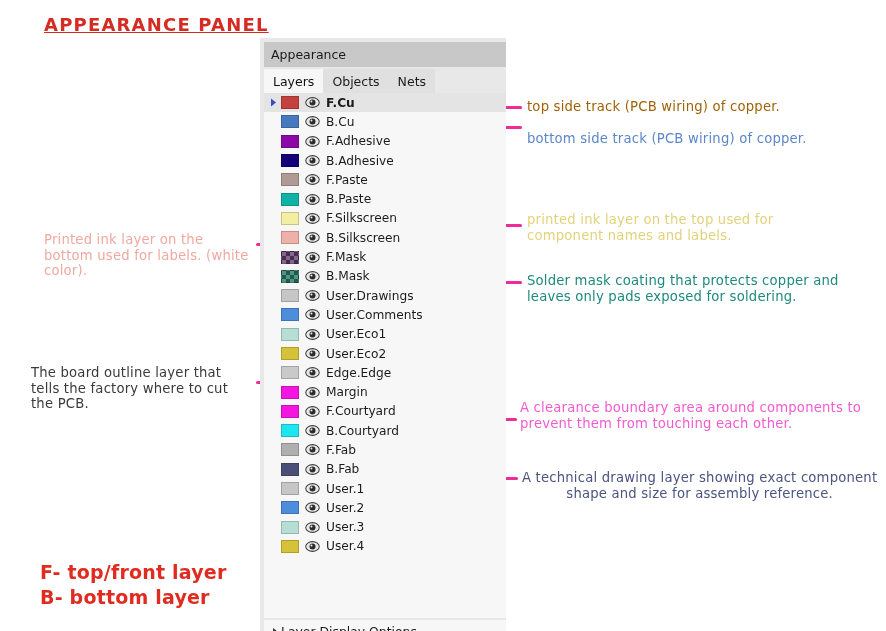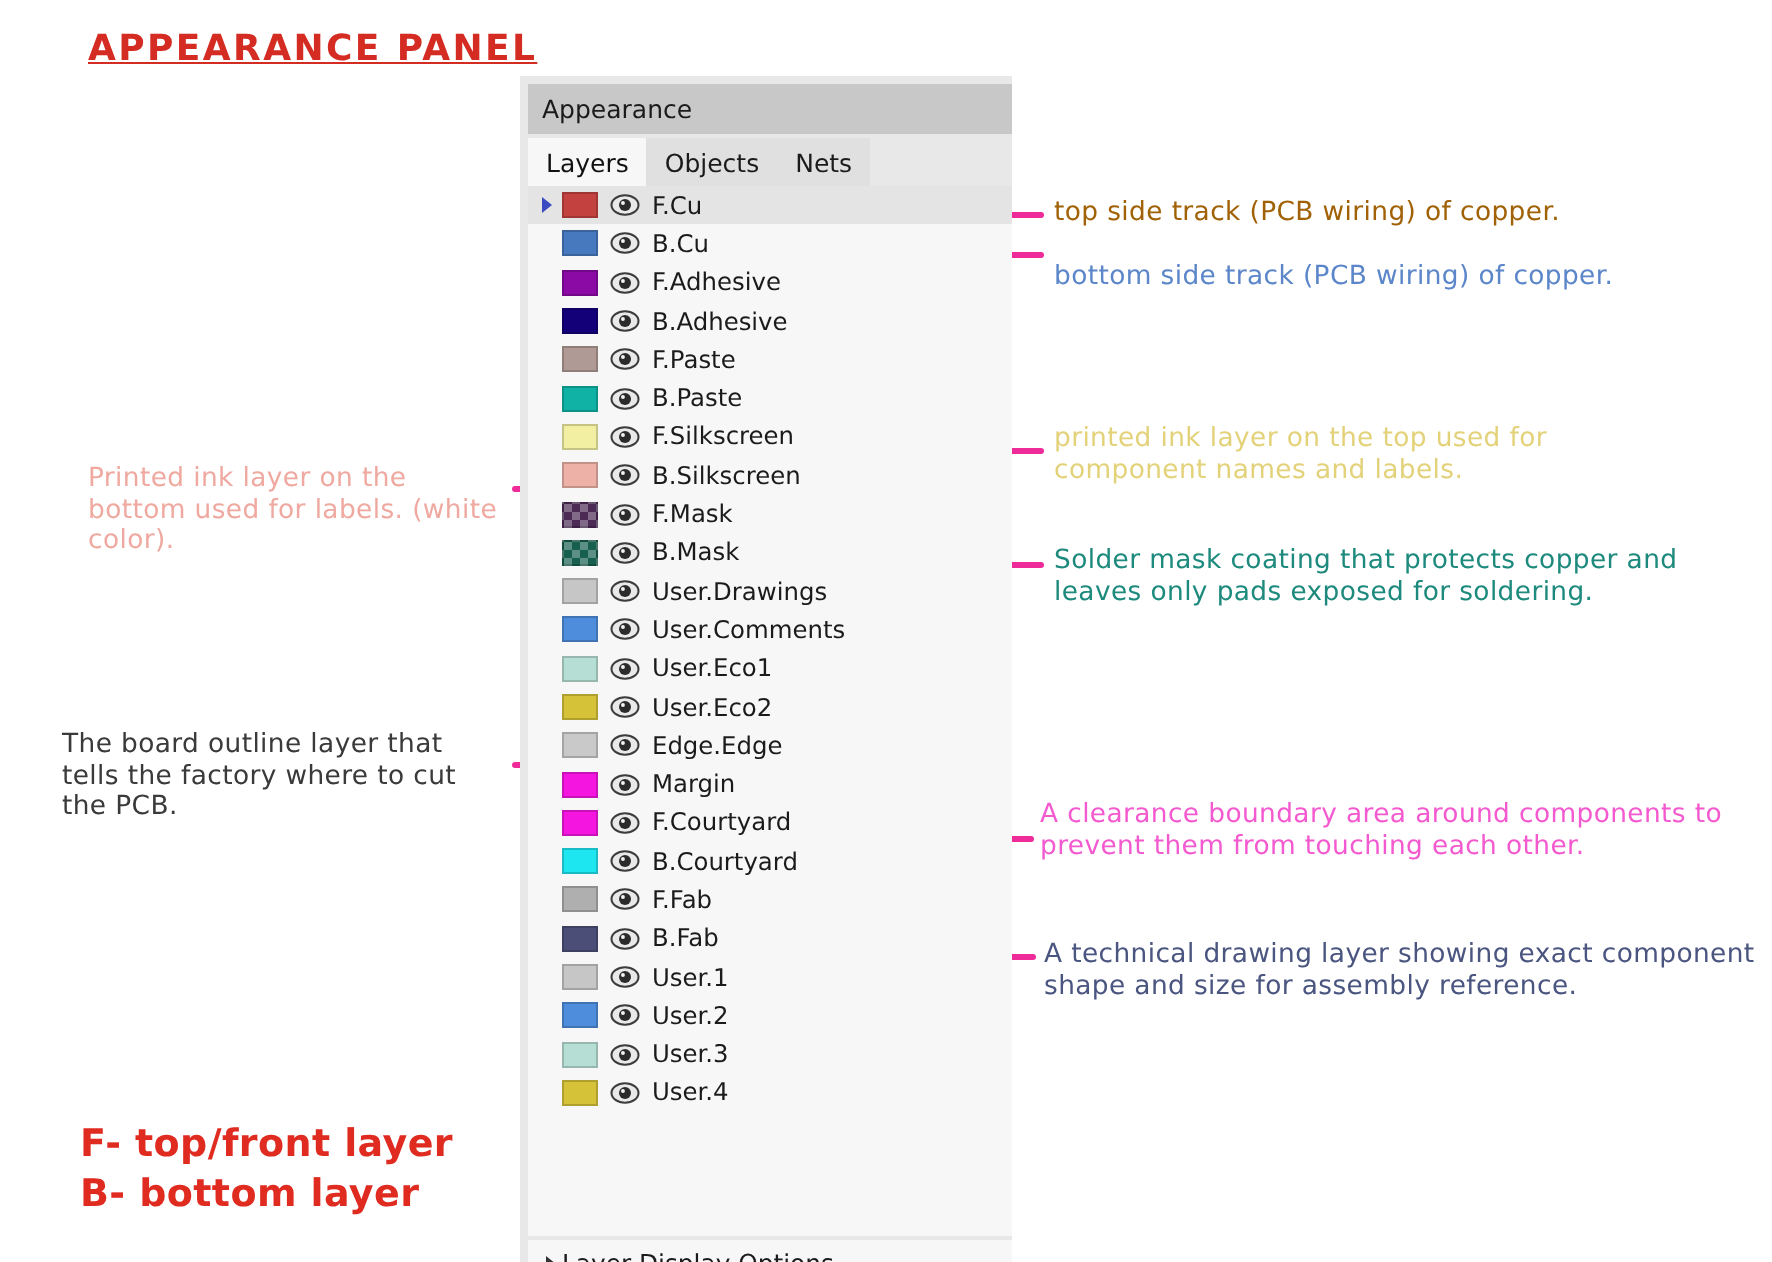--- a/index.html
+++ b/index.html
@@ -70,21 +70,21 @@
     background:#f7f7f7;
     overflow:hidden;
   }
   .row{
     position:relative;
     height:19.3px;
     display:flex;align-items:center;
     padding-left:4px;
     box-sizing:border-box;
   }
-  .row.selected{background:#e4e4e4;}
+  .row.selected{background:#e4e4e4;font-weight:bold;}
   .caret{
     width:11px;height:19px;display:flex;align-items:center;justify-content:center;
     flex:0 0 11px;
   }
   .caret svg{display:block;}
   .swatch{
     width:18px;height:13px;
     flex:0 0 18px;
     margin-left:2px;
     border:1px solid rgba(0,0,0,0.18);
@@ -130,21 +130,21 @@
 
   <div class="anno" style="left: 527px; top: 212px; color: rgb(227, 210, 122);">printed ink layer on the top used for
 component names and labels.</div>
 
   <div class="anno" style="left: 527px; top: 273px; color: rgb(29, 138, 125);">Solder mask coating that protects copper and
 leaves only pads exposed for soldering.</div>
 
   <div class="anno" style="left: 520px; top: 400px; color: rgb(244, 90, 208);">A clearance boundary area around components to
 prevent them from touching each other.</div>
 
-  <div class="anno" style="left: 522px; top: 470px; color: rgb(74, 85, 128);">A technical drawing layer showing exact component
+  <div class="anno" style="left: 522px; top: 470px; color: rgb(74, 85, 128); text-align: center;">A technical drawing layer showing exact component
 shape and size for assembly reference.</div>
 
   <div class="anno" style="left: 44px; top: 232px; color: rgb(239, 169, 160);">Printed ink layer on the
 bottom used for labels. (white
 color).</div>
 
   <div class="anno" style="left: 31px; top: 365px; color: rgb(58, 58, 58);">The board outline layer that
 tells the factory where to cut
 the PCB.</div>
 

